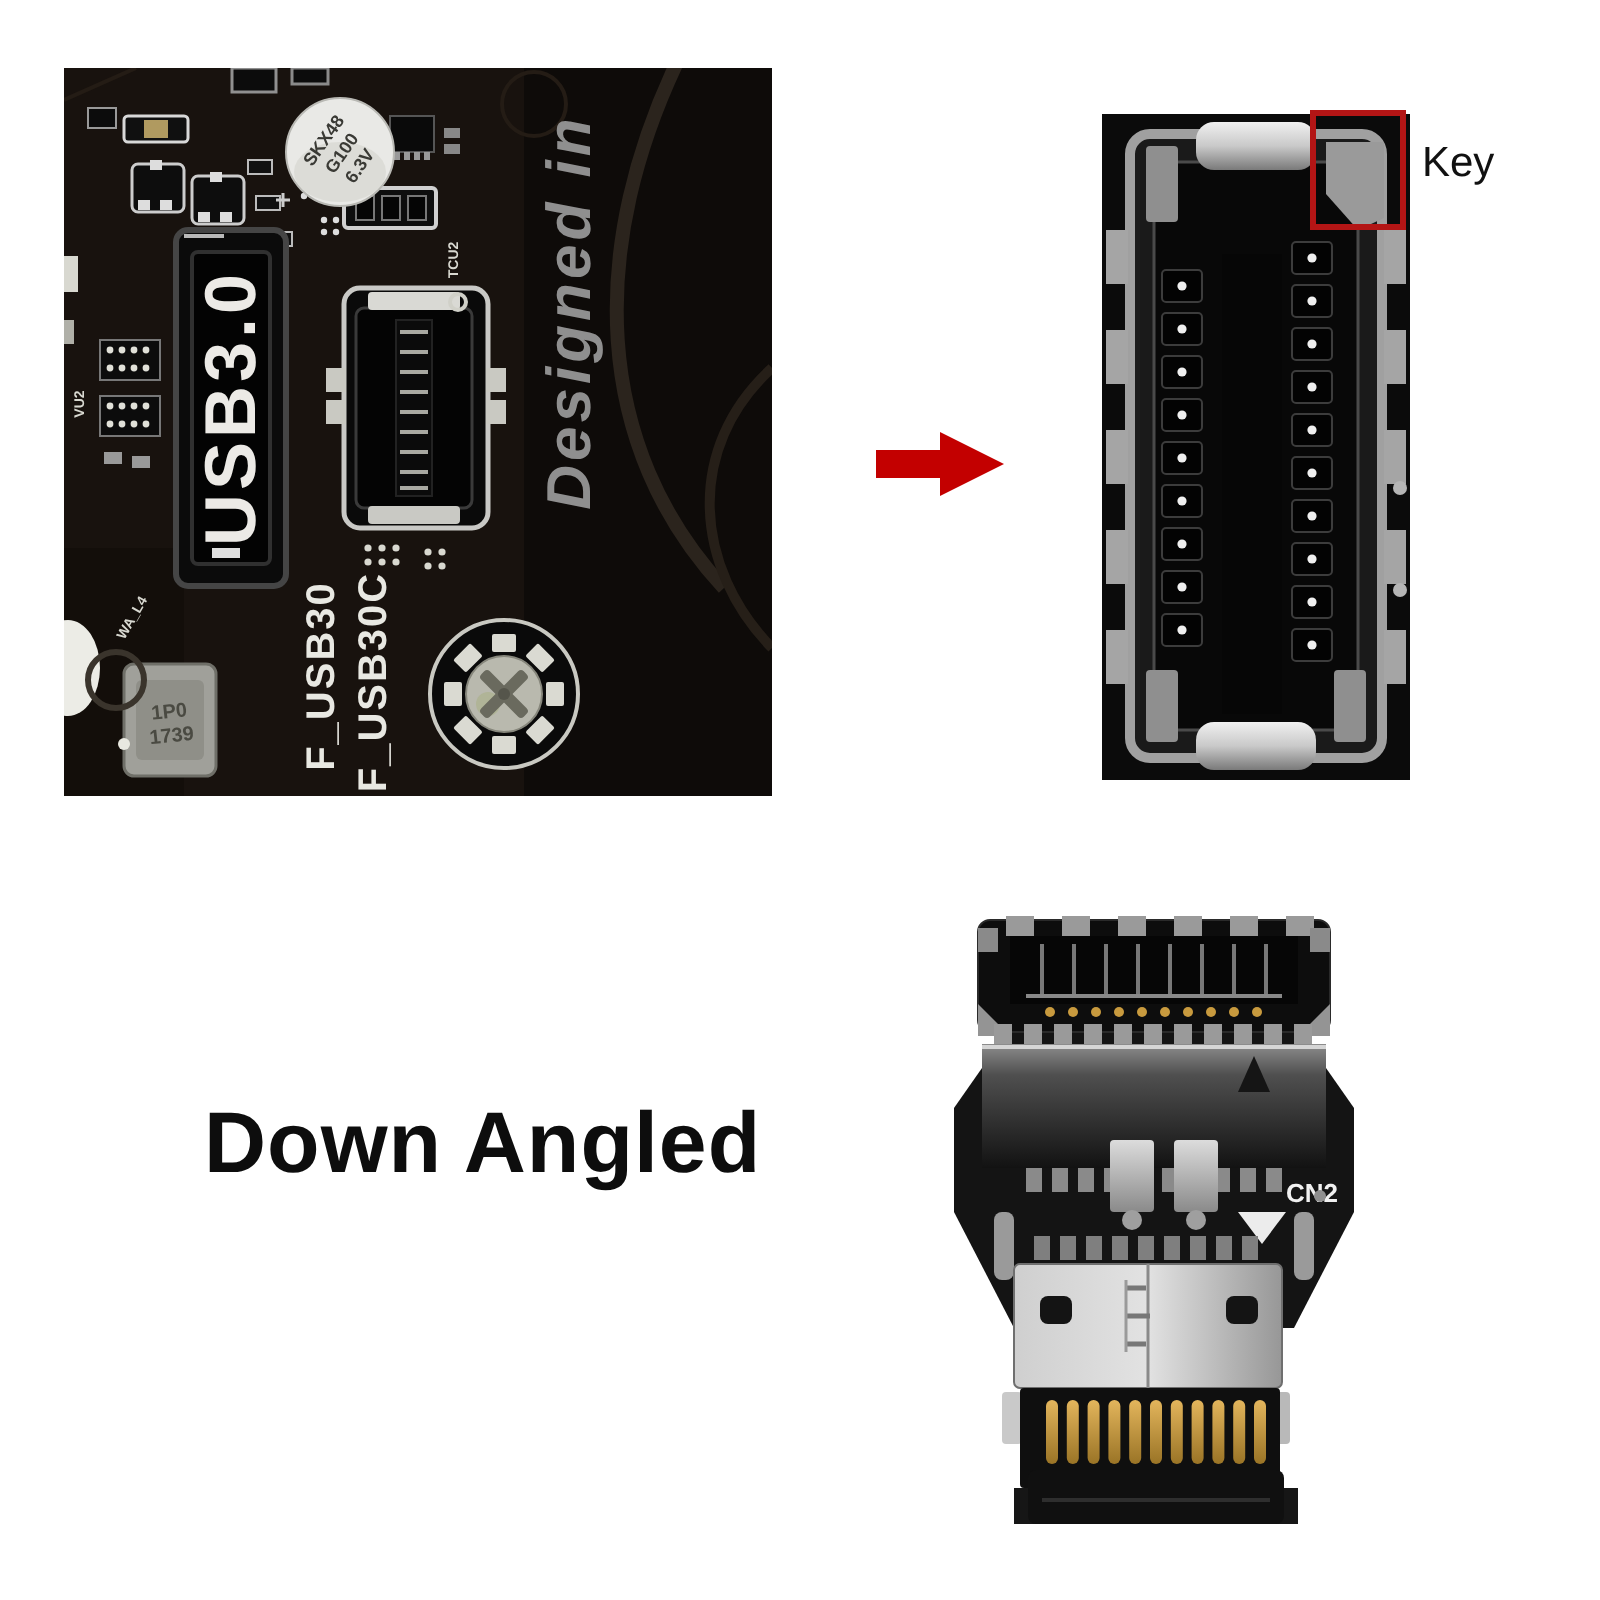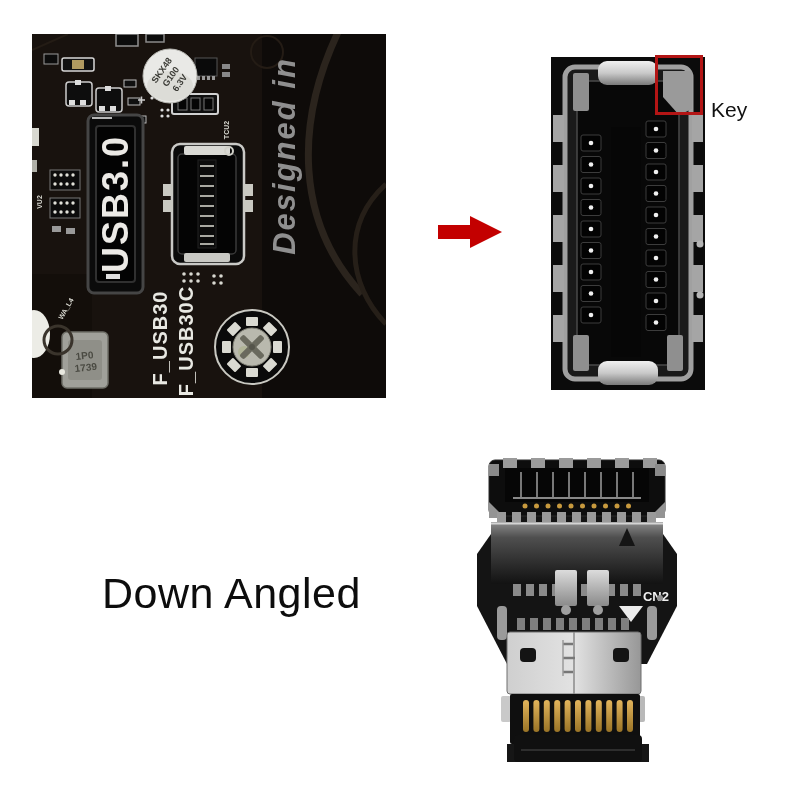--- a/index.html
+++ b/index.html
@@ -5,23 +5,23 @@
   html,body{margin:0;padding:0;background:#ffffff;}
   .canvas{position:relative;width:800px;height:800px;background:#ffffff;overflow:hidden;
           font-family:"Liberation Sans", sans-serif;}
   figure.photo{margin:0;position:absolute;overflow:hidden;}
   svg{display:block;}
   .photo-mobo{left:32px;top:34px;width:354px;height:364px;}
   .photo-header{left:551px;top:57px;width:154px;height:333px;}
   .photo-adapter{left:477px;top:458px;width:200px;height:305px;}
   .arrow-wrap{position:absolute;left:436px;top:213px;width:68px;height:38px;}
   .key-box-wrap{position:absolute;left:655px;top:55px;width:48px;height:60px;}
-  .key-label{position:absolute;left:711px;top:70px;font-size:21px;color:#111;line-height:1.1;margin-top:28px;}
-  .down-label{position:absolute;left:102px;top:569px;font-size:43px;color:#0d0d0d;
-              letter-spacing:0.5px;white-space:nowrap;}
+  .key-label{position:absolute;left:711px;top:70px;font-size:21px;color:#111;line-height:1.1;}
+  .down-label{position:absolute;left:102px;top:548px;font-size:43px;color:#0d0d0d;
+              letter-spacing:0.5px;white-space:nowrap;font-weight:bold;}
   text{font-family:"Liberation Sans", sans-serif;}
 </style>
 </head>
 <body>
 
 <div class="canvas">
 
   <figure class="photo photo-mobo">
     <svg width="354" height="364" viewBox="0 0 354 364">
       <rect x="0" y="0" width="354" height="364" fill="#18120e"></rect>

